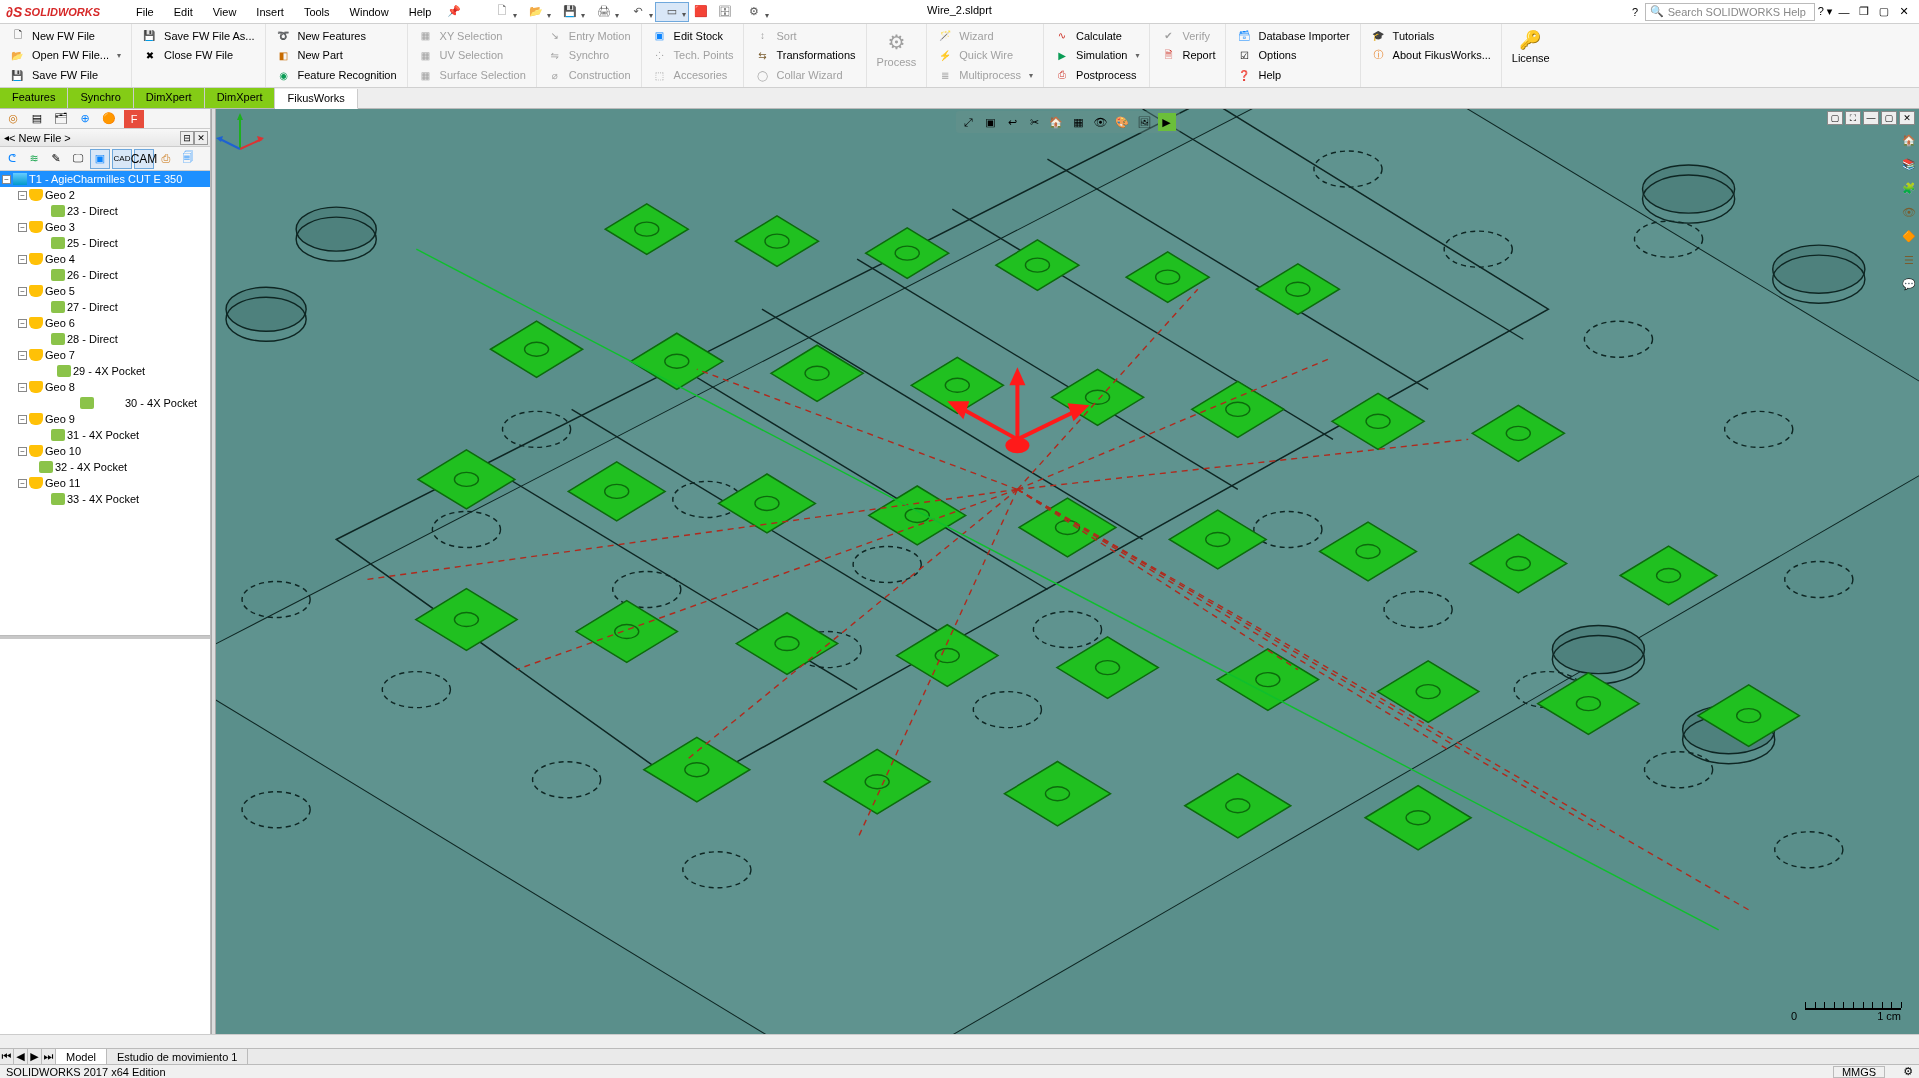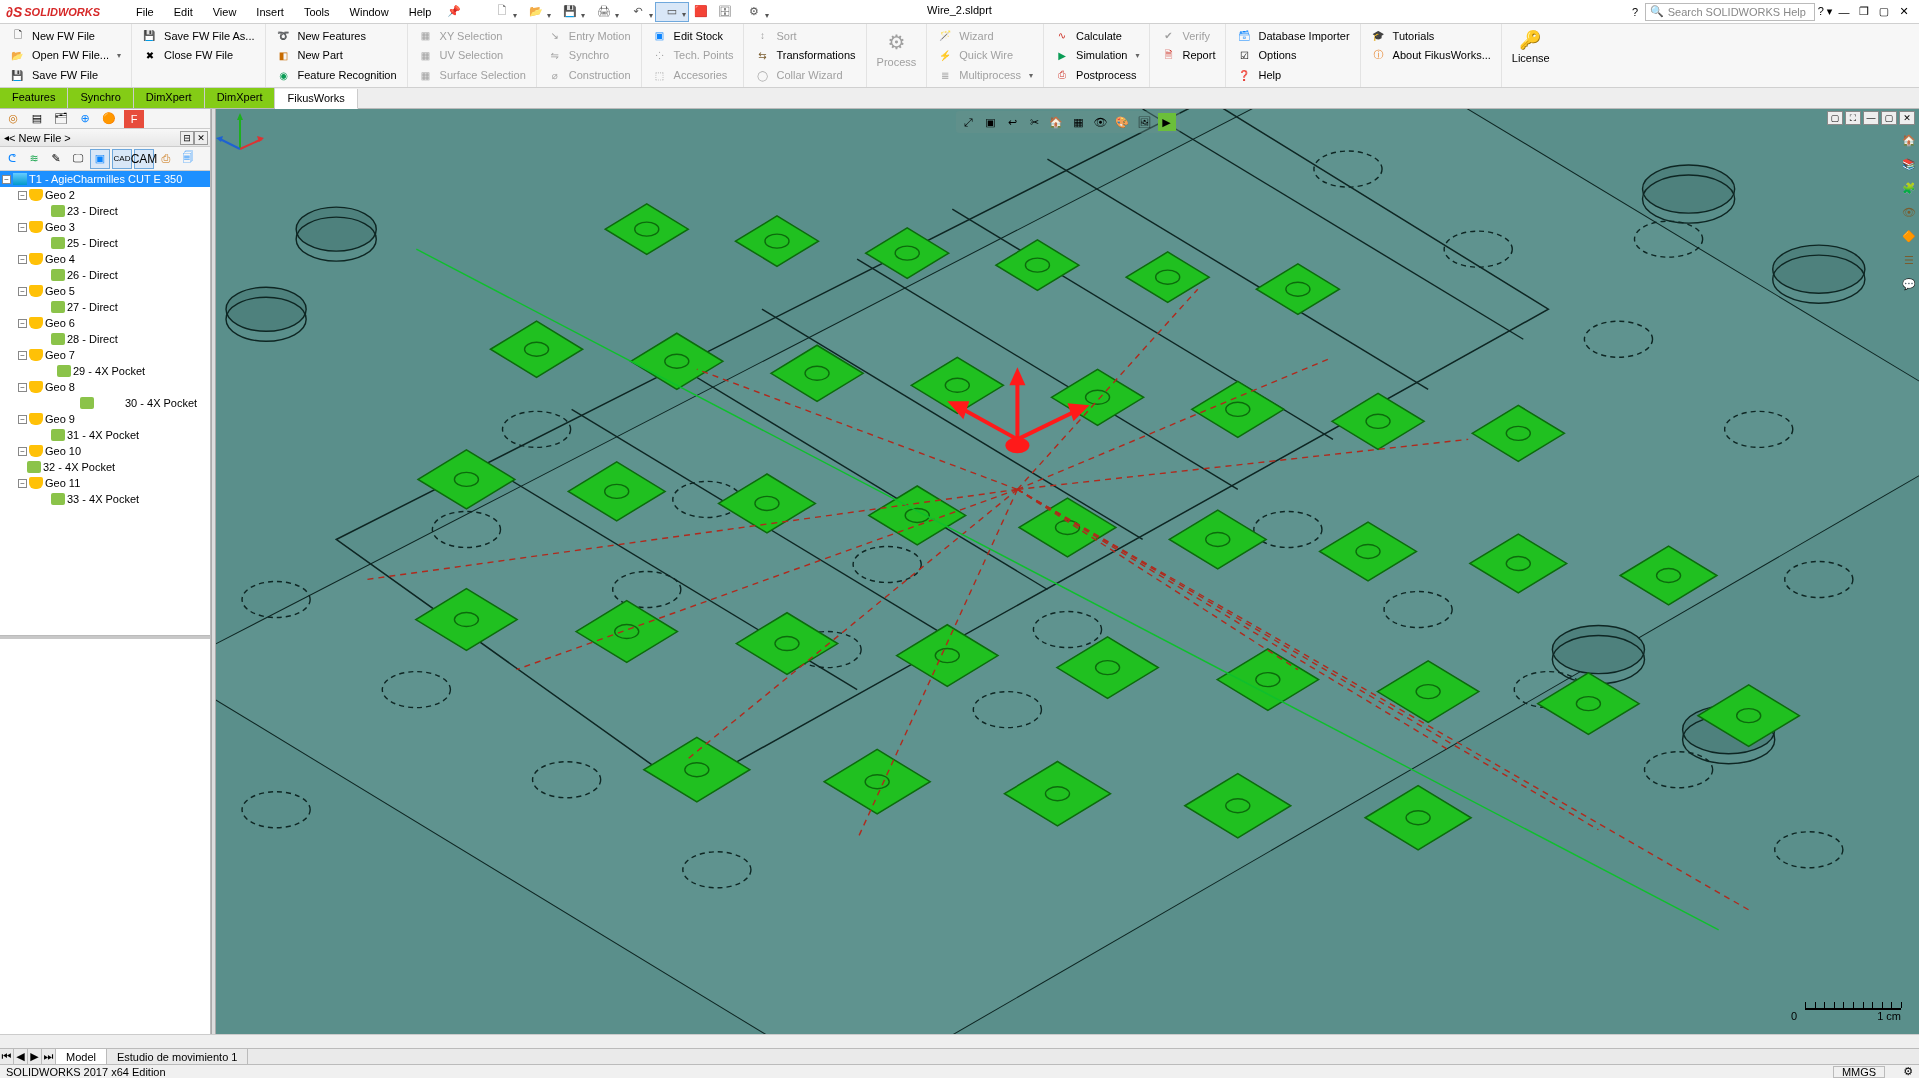--- a/index.html
+++ b/index.html
@@ -433,21 +433,21 @@
         <div class="node" style="padding-left:40px;">
           <span class="exp blank"></span>
           <span class="nic op"></span>
           <span>31 - 4X Pocket</span>
         </div>
         <div class="node" style="padding-left:18px;">
           <span class="exp">−</span>
           <span class="nic geo"></span>
           <span>Geo 10</span>
         </div>
-        <div class="node" style="padding-left:16px;">
+        <div class="node" style="padding-left:28px;">
           <span class="exp blank"></span>
           <span class="nic op"></span>
           <span>32 - 4X Pocket</span>
         </div>
         <div class="node" style="padding-left:18px;">
           <span class="exp">−</span>
           <span class="nic geo"></span>
           <span>Geo 11</span>
         </div>
         <div class="node" style="padding-left:40px;">

